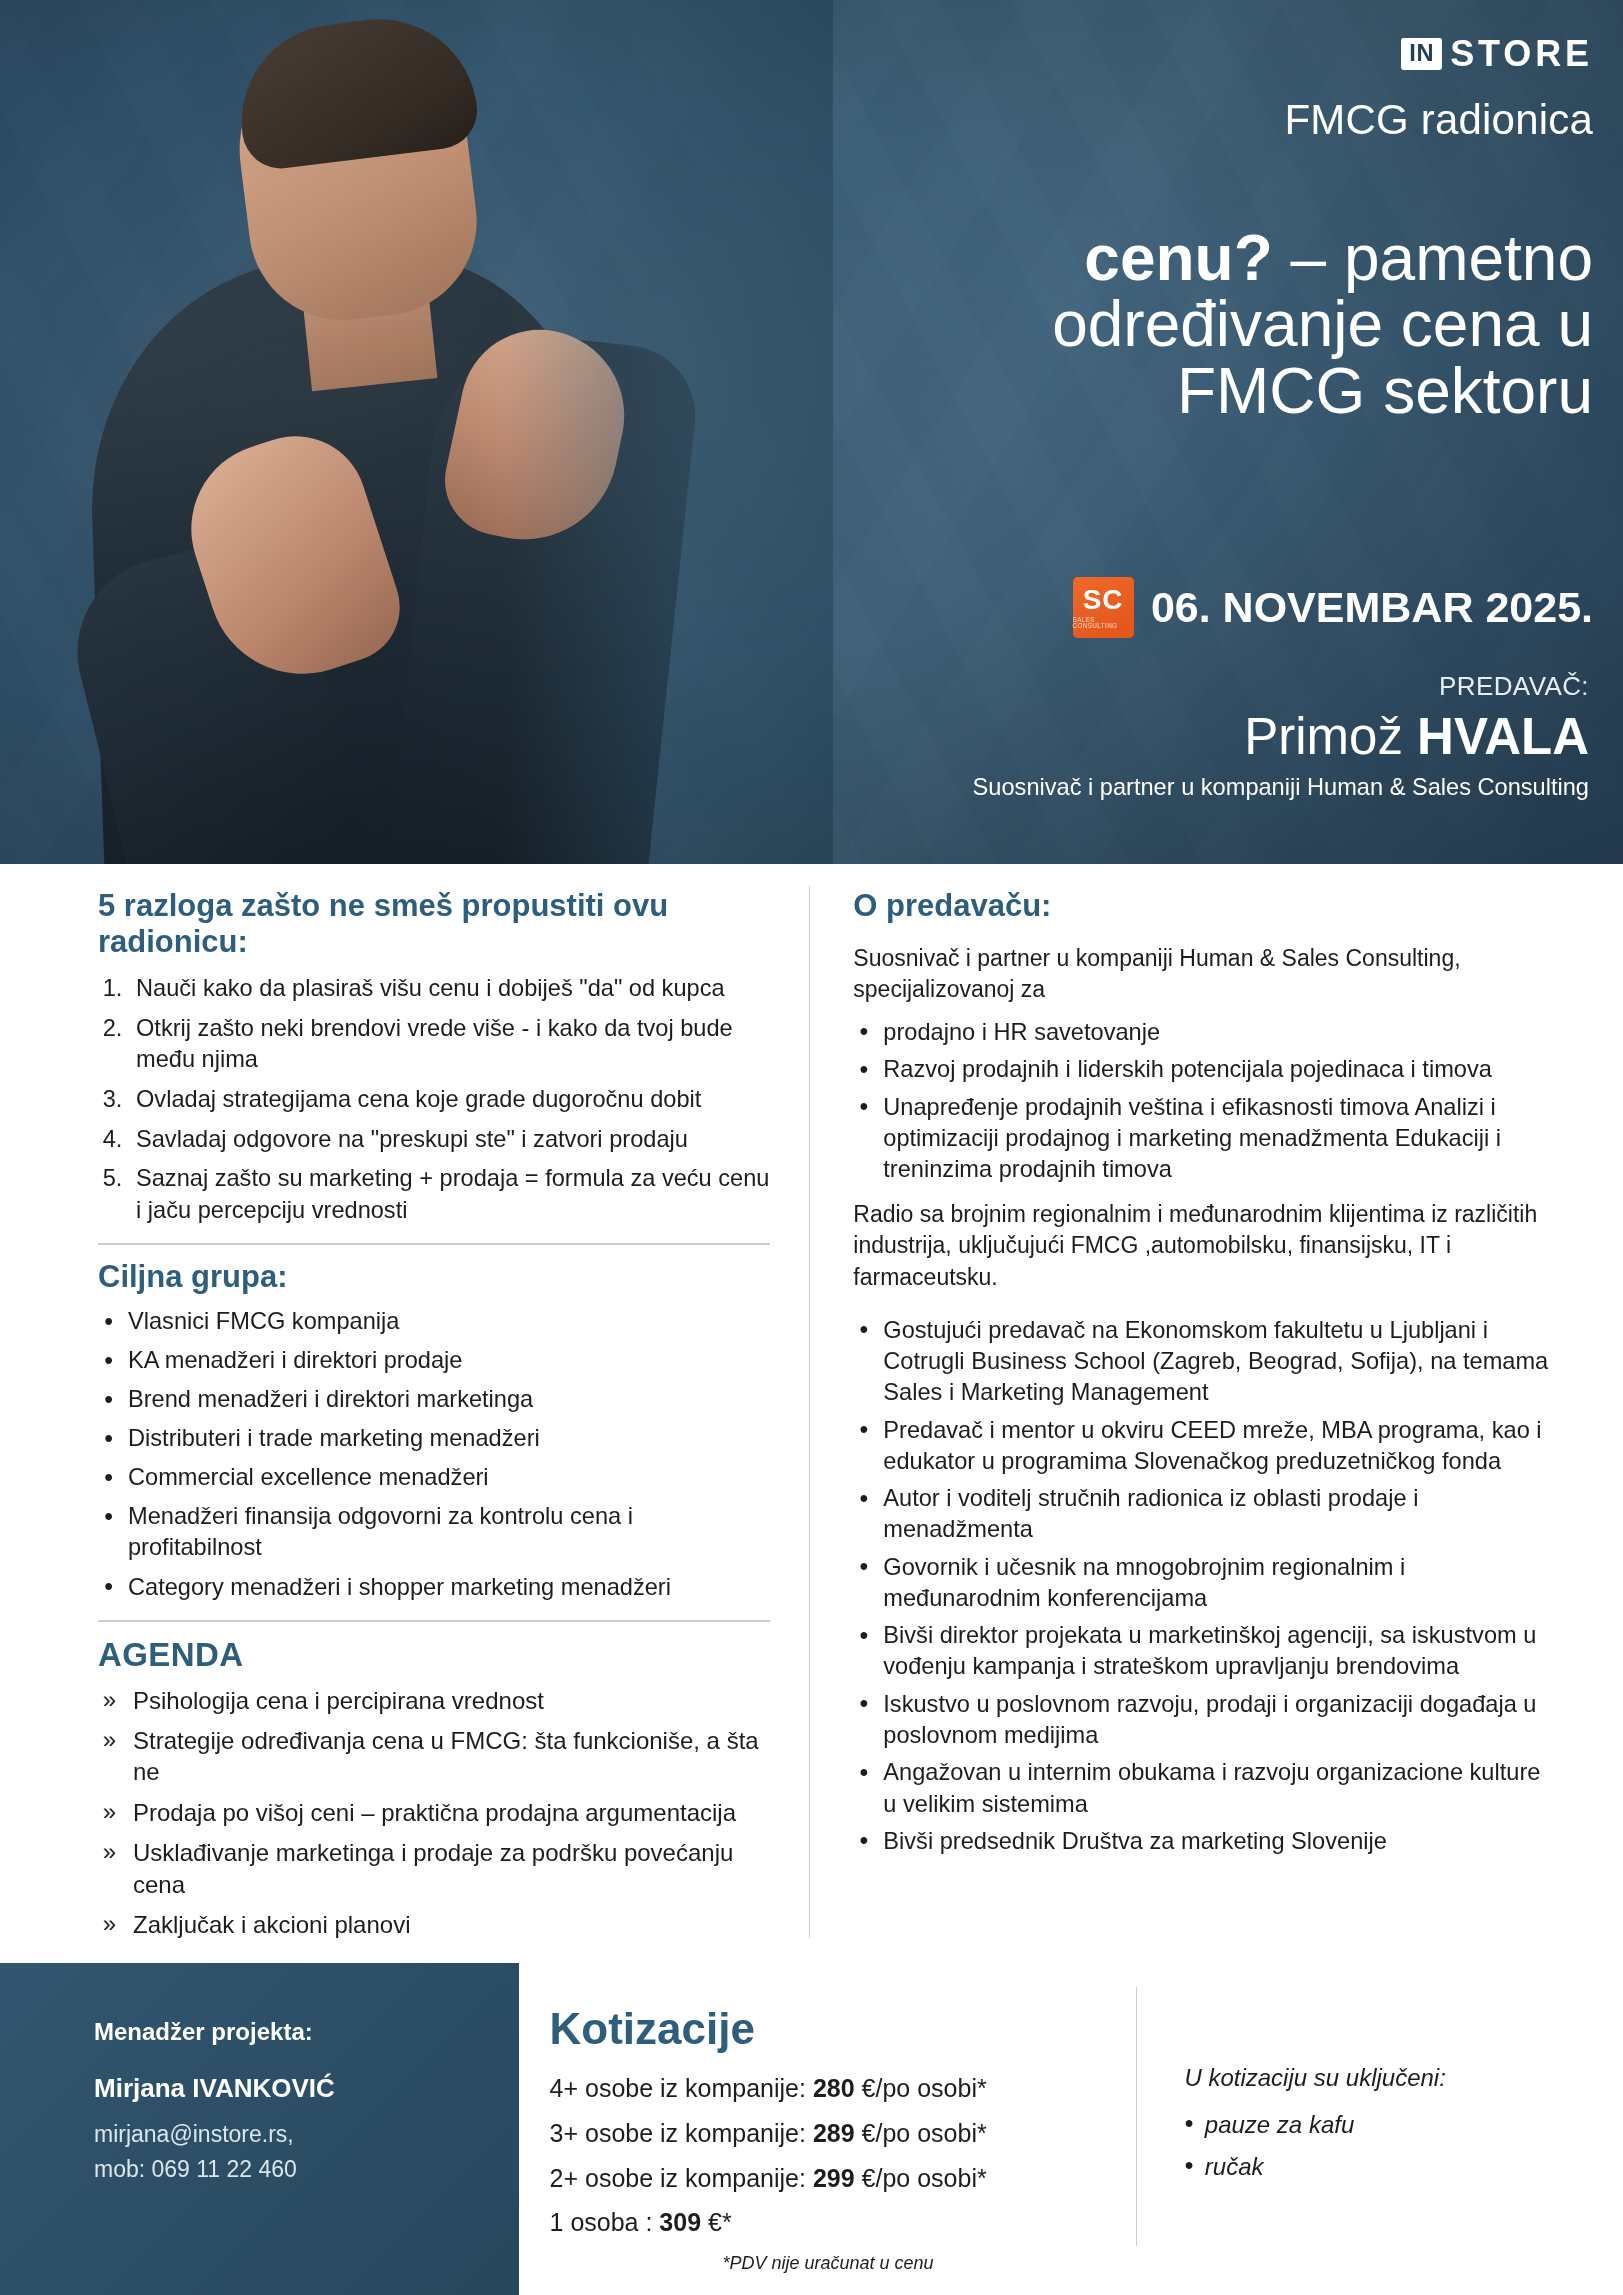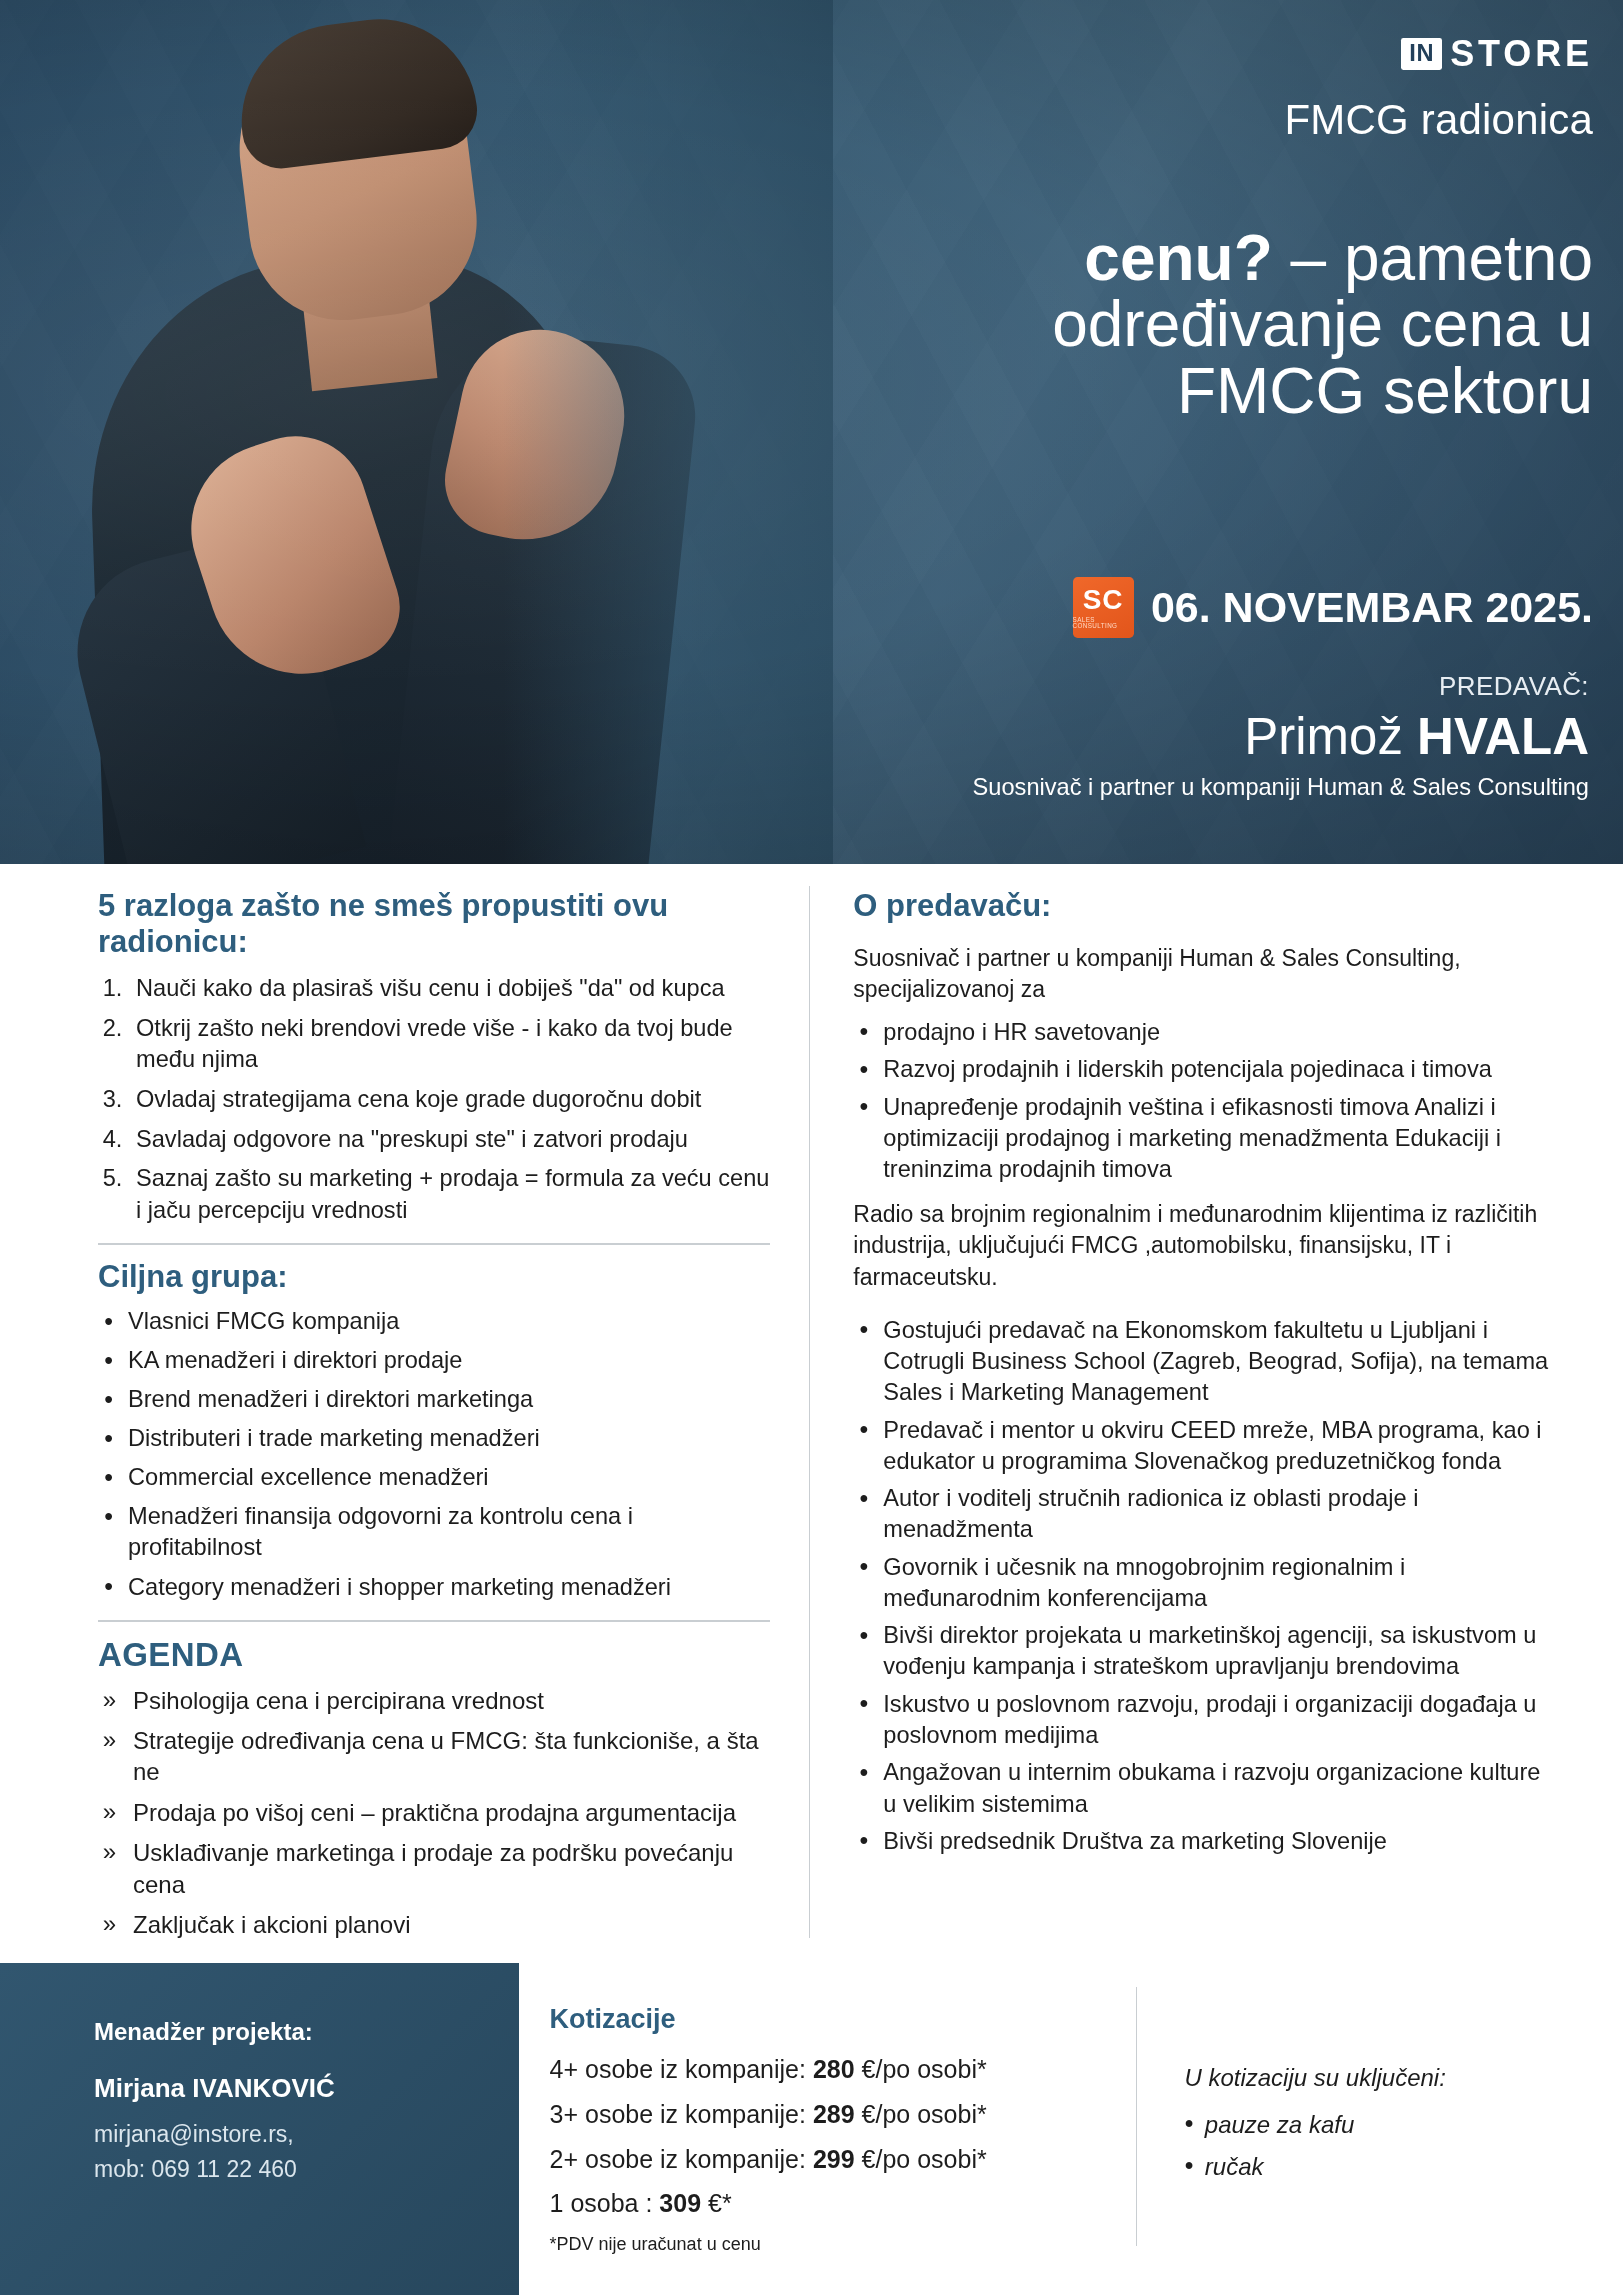--- a/index.html
+++ b/index.html
@@ -192,24 +192,24 @@
   .foot-left {
     width: 525px; background: linear-gradient(135deg, #31566f 0%, #27475d 100%);
     color: #ffffff; padding: 55px 31px 0 94px;
   }
   .foot-left .pm-label { font-size: 24px; font-weight: 700; }
   .foot-left .pm-name { font-size: 26px; font-weight: 700; margin-top: 27px; }
   .foot-left .pm-mail { font-size: 23px; margin-top: 17.3px; color: #dbe6ed; }
   .foot-left .pm-phone { font-size: 23px; margin-top: 7.9px; color: #dbe6ed; }
 
   .foot-mid { width: 628px; background: #ffffff; padding: 41px 31px 0 31px; position: relative; }
-  .foot-mid h3 { color: #2e5e7e; font-size: 27px; font-weight: 700; margin-bottom: 20.4px; }
+  .foot-mid h3 { color: #2e5e7e; font-size: 44px; font-weight: 700; margin-bottom: 20.4px; }
   .price-row { font-size: 25px; color: #1d1d1d; margin-bottom: 15.7px; }
   .price-row b { font-weight: 700; }
-  .price-note { font-size: 18px; color: #1d1d1d; margin-top: 15px; }
+  .price-note { font-size: 18px; color: #1d1d1d; font-style: italic; margin-top: 15px; text-align: center; }
   .vline { position: absolute; right: 0; top: 23.6px; width: 1.6px; height: 259px; background: #c9ced2; }
 
   .foot-right { width: 492px; background: #ffffff; padding: 101px 47px 0 47px; }
   .foot-right .incl-title { font-size: 24px; color: #1d1d1d; font-style: italic; margin-bottom: 19px; }
   .foot-right ul { list-style: none; }
   .foot-right li { font-size: 24px; color: #1d1d1d; font-style: italic; margin-bottom: 14px; padding-left: 20.4px; position: relative; }
   .foot-right li::before { content: "•"; position: absolute; left: 0; top: -2.4px; font-size: 25px; }
 </style>
 </head>
 <body>

